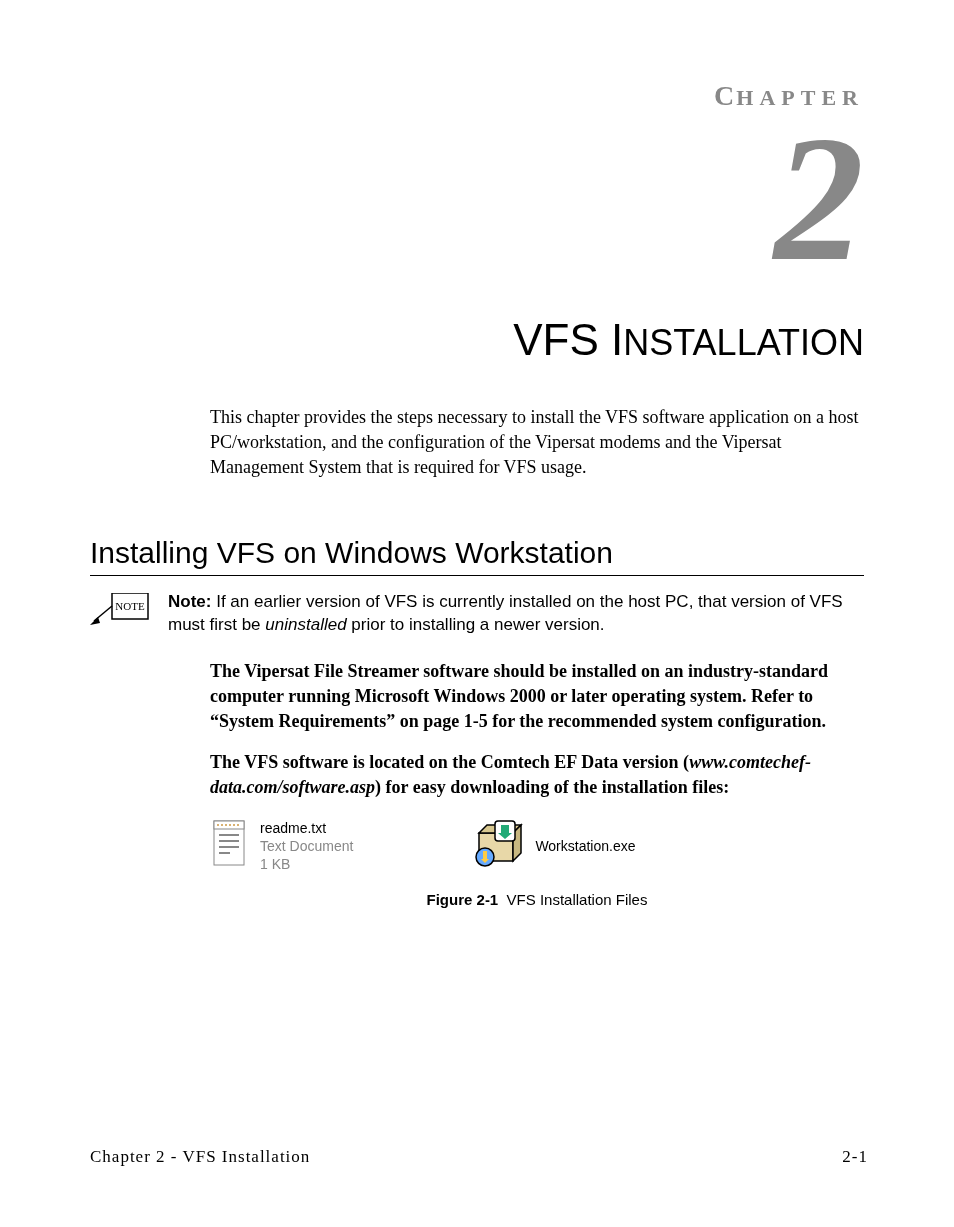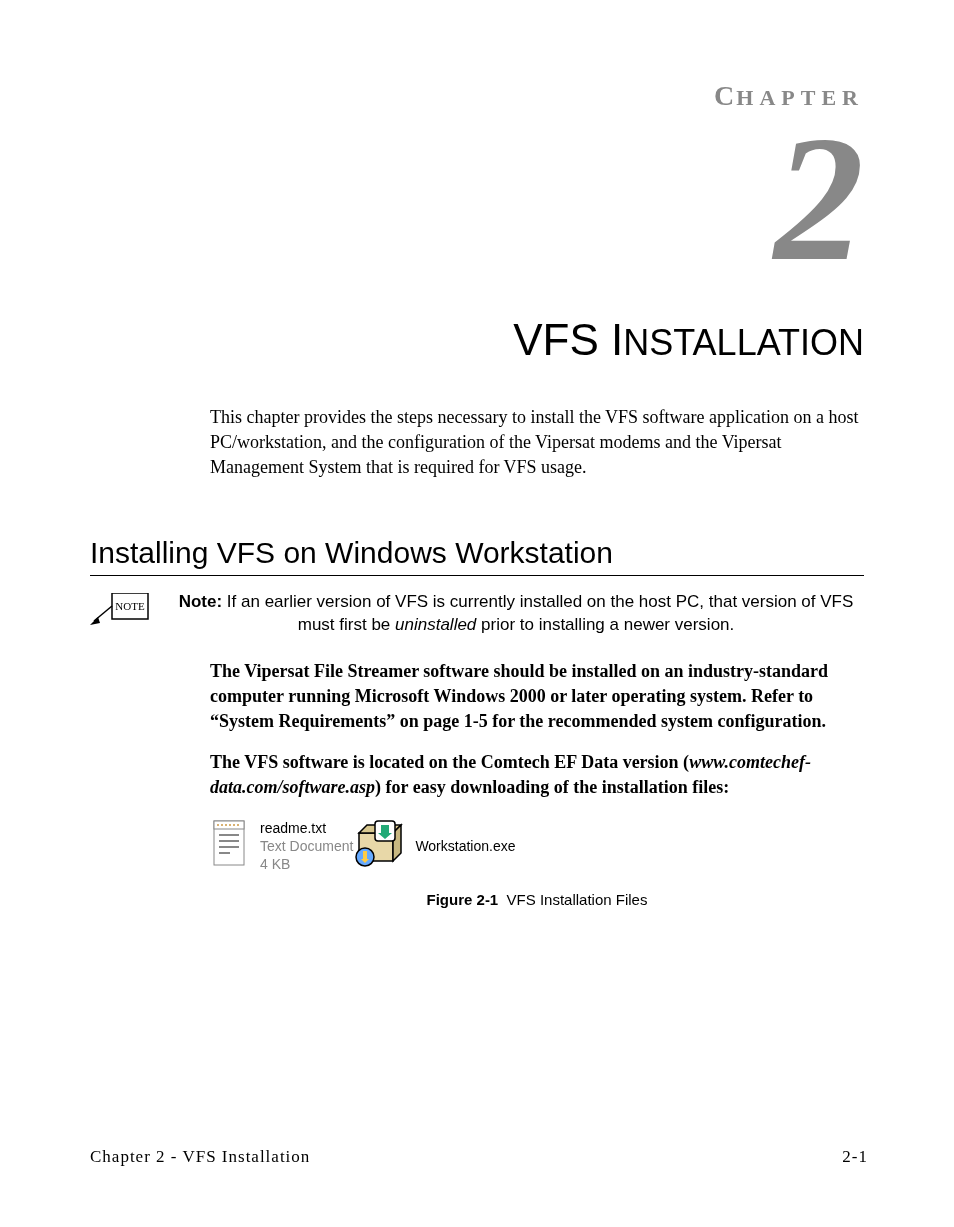--- a/index.html
+++ b/index.html
@@ -74,39 +74,39 @@
     }
     .note-icon {
       flex-shrink: 0;
       margin-right: 18px;
       margin-top: 2px;
     }
     .note-content {
       font-family: Arial, Helvetica, sans-serif;
       font-size: 17px;
       line-height: 1.35;
-      text-align: center;
     }
     .note-content .note-label {
       font-weight: bold;
     }
     .note-content .note-body {
       display: inline;
     }
     .body-para {
       margin-left: 120px;
       font-size: 18px;
       line-height: 1.4;
       margin-bottom: 16px;
       font-weight: bold;
     }
     .figure-row {
       margin-left: 120px;
       display: flex;
       align-items: center;
+      gap: 120px;
       margin-top: 18px;
       margin-bottom: 18px;
     }
     .file-item {
       display: flex;
       align-items: center;
       gap: 10px;
     }
     .file-caption {
       font-family: Tahoma, Arial, sans-serif;
@@ -195,21 +195,21 @@
         <circle cx="28" cy="6" r="1" fill="#c94"></circle>
         <line x1="9" y1="16" x2="29" y2="16" stroke="#888" stroke-width="2"></line>
         <line x1="9" y1="22" x2="29" y2="22" stroke="#888" stroke-width="2"></line>
         <line x1="9" y1="28" x2="29" y2="28" stroke="#888" stroke-width="2"></line>
         <line x1="9" y1="34" x2="20" y2="34" stroke="#888" stroke-width="2"></line>
       </svg>
     </span>
     <div class="file-caption">
       <div>readme.txt</div>
       <div class="gray">Text Document</div>
-      <div class="gray">4 KB</div>
+      <div class="gray">1 KB</div>
     </div>
   </div>
 
   <div class="file-item">
     <span>
       <svg width="52" height="50" viewBox="0 0 52 50">
         <rect x="6" y="14" width="34" height="28" fill="#e8d8a8" stroke="#000" stroke-width="1.5"></rect>
         <polygon points="6,14 14,6 48,6 40,14" fill="#d8c890" stroke="#000" stroke-width="1.5"></polygon>
         <polygon points="40,14 48,6 48,34 40,42" fill="#c8b880" stroke="#000" stroke-width="1.5"></polygon>
         <rect x="22" y="2" width="20" height="20" rx="3" fill="#fff" stroke="#000" stroke-width="1.5"></rect>

